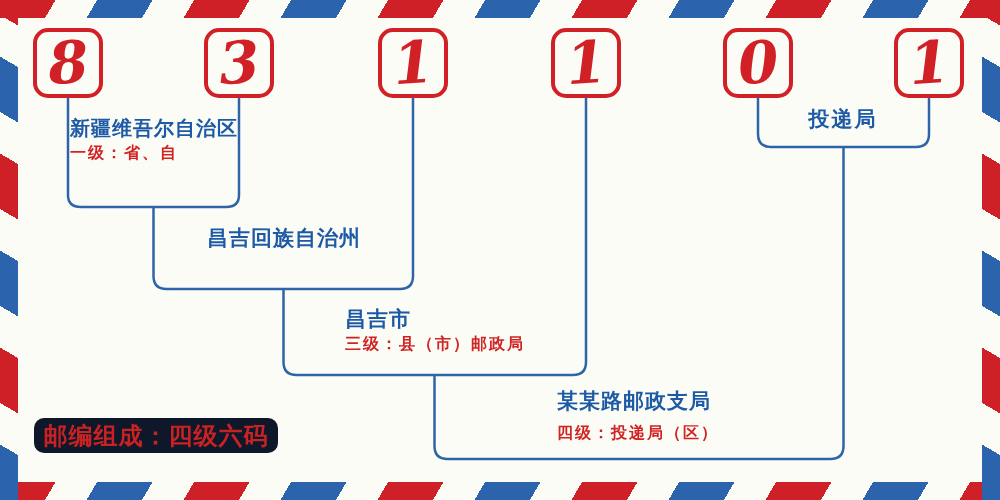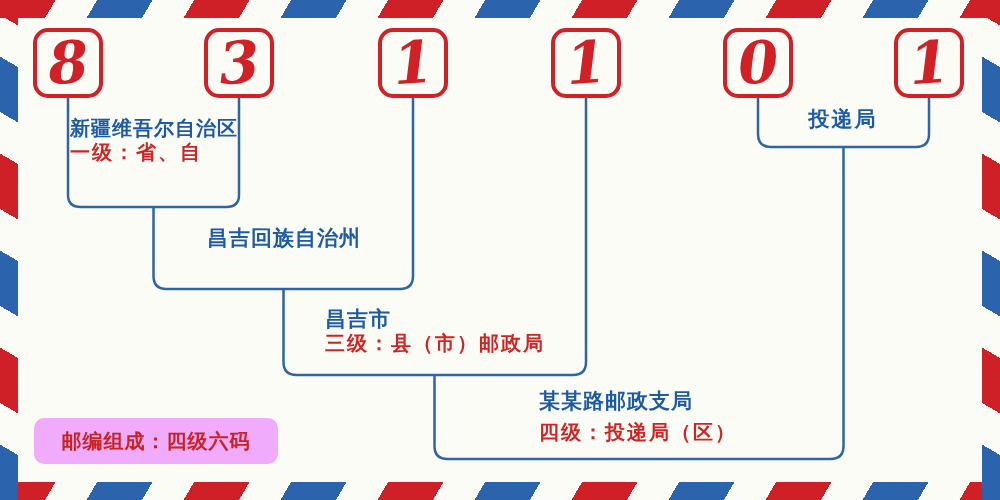--- a/index.html
+++ b/index.html
@@ -39,29 +39,29 @@
     font-family:"DejaVu Serif",serif;font-style:italic;font-weight:bold;
     font-size:58px;line-height:58px;color:#d22027;
     transform:rotate(-4deg);
   }
   
   .anno{
     position:absolute;transform:translateX(-50%);
     text-align:left;white-space:nowrap;font-weight:bold;
   }
   .anno .title{color:#1d5aa6;font-size:21px;line-height:26px;letter-spacing:1px;}
-  .anno .desc{color:#d02424;font-size:20px;line-height:23px;letter-spacing:2px;}
+  .anno .desc{color:#d02424;font-size:16px;line-height:23px;letter-spacing:2px;}
   .anno.gap .desc{margin-top:7px;}
   .anno .title.solo{letter-spacing:2px;font-family:Liberation Serif, serif;}
   
   .badge{
-    position:absolute;left:34px;top:418px;width:244px;height:46px;
-    background:#f0abfc;border-radius:10px;
+    position:absolute;left:34px;top:418px;width:244px;height:35px;
+    background:#0f172a;border-radius:10px;
     display:flex;align-items:center;justify-content:center;
-    color:#c92222;font-weight:bold;font-size:20px;letter-spacing:1px;
+    color:#c92222;font-weight:bold;font-size:24px;letter-spacing:1px;
   }
 </style>
 </head>
 <body>
 
 <div class="canvas">
 
   <div class="bstrip h top"></div>
   <div class="bstrip h bottom"></div>
   <div class="bstrip v left"></div>

